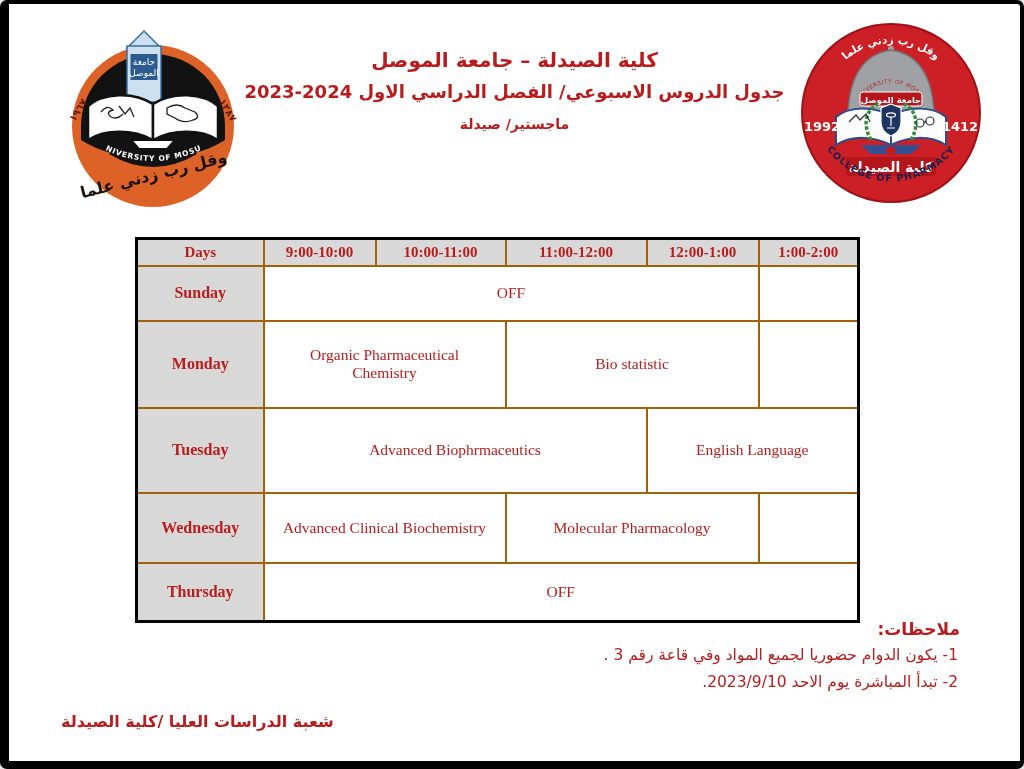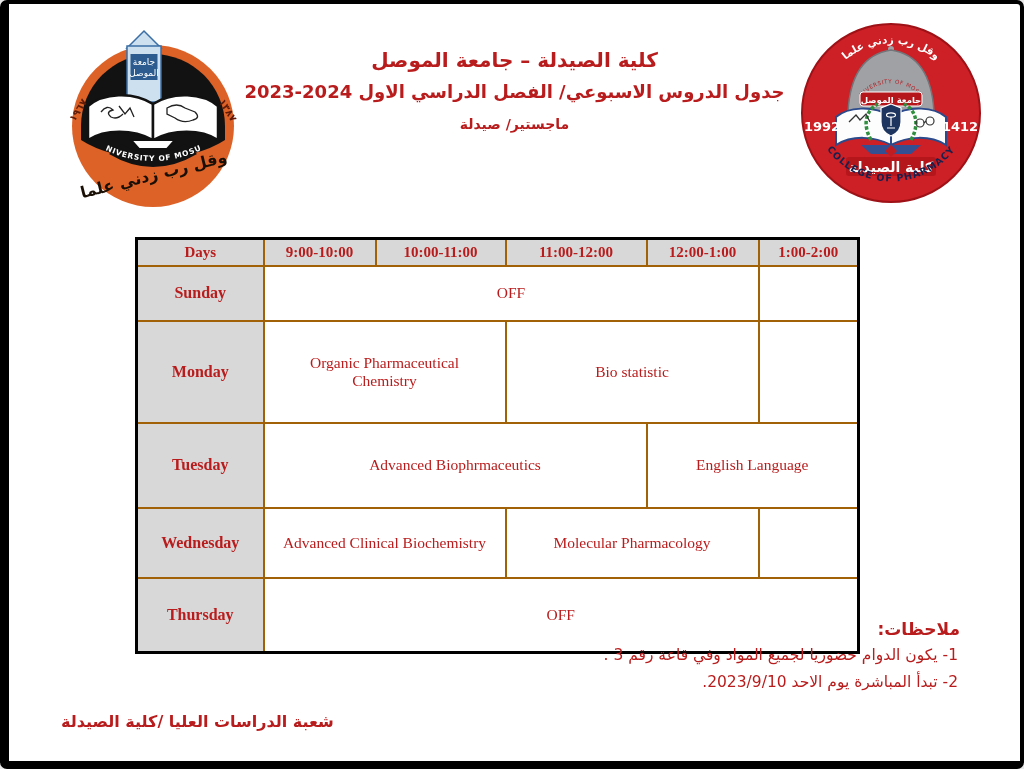--- a/index.html
+++ b/index.html
@@ -51,24 +51,24 @@
   }
   .schedule td.day {
     background:#d8d8d8;
     font-size:16px; font-weight:bold;
   }
   .schedule td.course { font-size:15.5px; font-weight:normal; background:#fff; }
   .wrap-narrow { display:inline-block; max-width:185px; }
 
   tr.r-header    { height:27px; }
   tr.r-sunday    { height:55px; }
-  tr.r-monday    { height:102px;margin-left:12px; }
+  tr.r-monday    { height:87px;margin-left:12px; }
   tr.r-tuesday   { height:85px; }
   tr.r-wednesday { height:70px; }
-  tr.r-thursday  { height:75px; }
+  tr.r-thursday  { height:59px; }
 
   
   .notes {
     position:absolute; right:60px; top:612px; width:480px;
     direction:rtl; text-align:right;
     font-family:"DejaVu Sans", sans-serif;
   }
   .notes-title { font-weight:bold; font-size:17px; line-height:26px; }
   .notes-item  { font-size:15.5px; line-height:27px; padding-left:0; }
   .notes-item.indented { padding-right:2px; }

